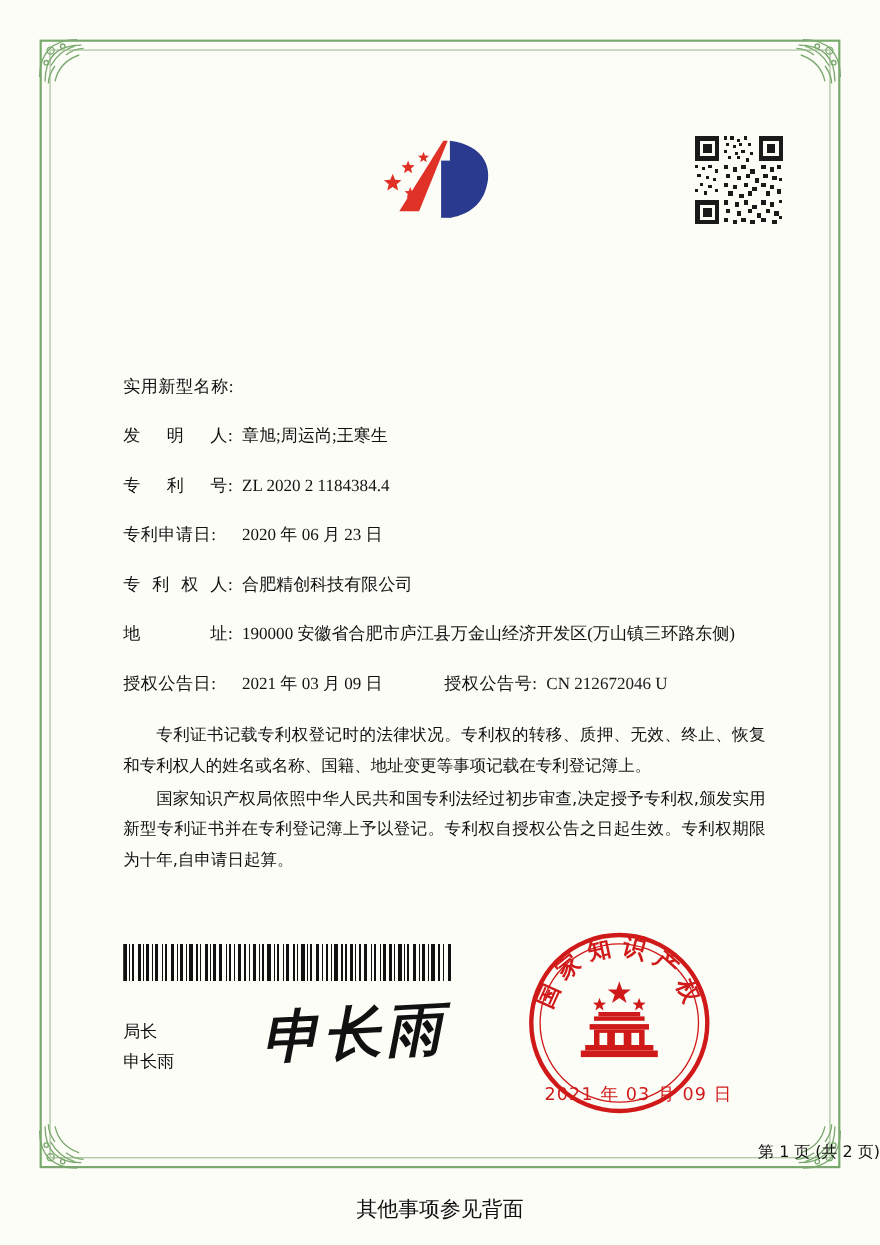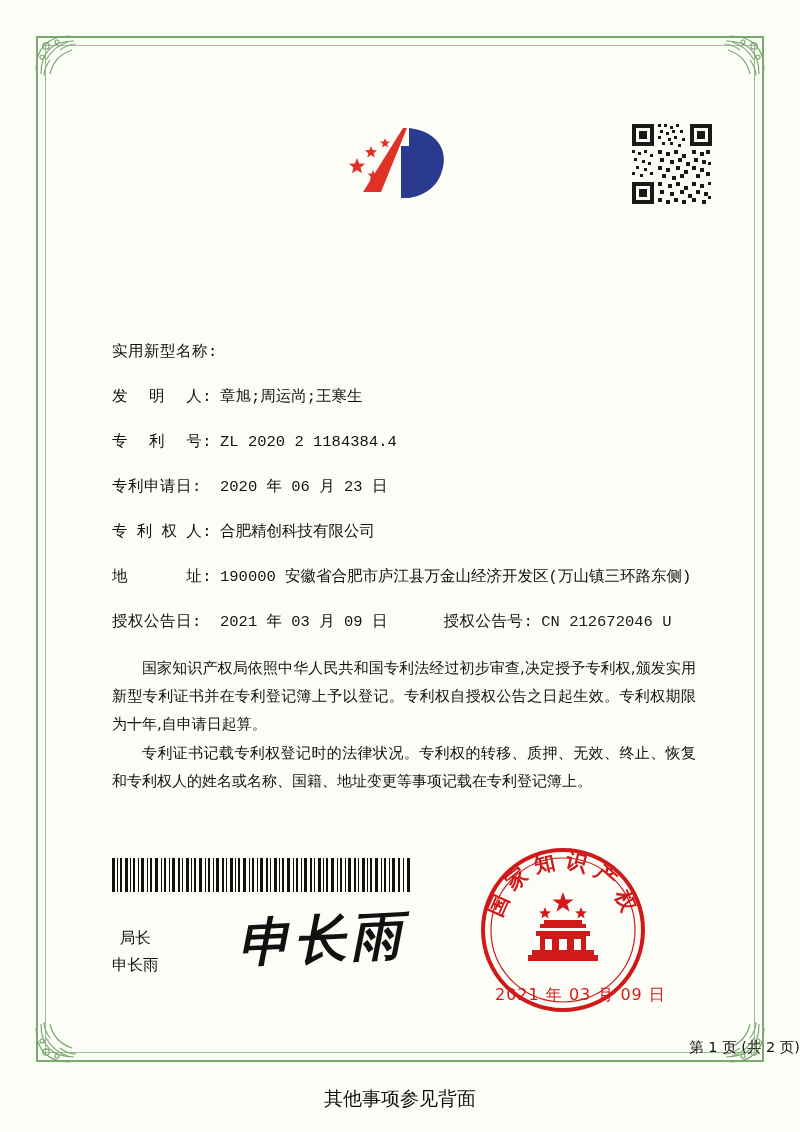--- a/index.html
+++ b/index.html
@@ -90,21 +90,21 @@
   }
 
   
   .fields {
     position: absolute;
     left: 112px;
     top: 340px;
     right: 100px;
     font-size: 15.5px;
     line-height: 1.55;
-    font-family: Liberation Mono, monospace;
+    font-family: Liberation Serif, serif;
   }
   .field-row {
     display: flex;
     align-items: flex-start;
     margin-bottom: 21px;
   }
   .field-label {
     width: 108px;
     flex: 0 0 108px;
     color: #111;
@@ -156,21 +156,20 @@
 
   
   .sign-label {
     position: absolute;
     left: 112px;
     top: 925px;
     font-size: 15.5px;
     line-height: 1.75;
     font-family: "DejaVu Sans", "Liberation Sans", sans-serif;
     color: #111;
-    text-align: center;
   }
   .signature {
     position: absolute;
     left: 238px;
     top: 905px;
     font-size: 52px;
     font-family: "Liberation Serif", "DejaVu Serif", serif;
     font-style: italic;
     font-weight: bold;
     color: #111;
@@ -448,22 +447,22 @@
     <div class="field-row two-col">
       <div class="field-label">授权公告日:</div>
       <div class="field-value">2021 年 03 月 09 日</div>
       <div class="pub-no-label">授权公告号:</div>
       <div class="pub-no-value">CN 212672046 U</div>
     </div>
 
   </div>
 
   <div class="paragraphs">
+    <p>专利证书记载专利权登记时的法律状况。专利权的转移、质押、无效、终止、恢复和专利权人的姓名或名称、国籍、地址变更等事项记载在专利登记簿上。</p>
     <p>国家知识产权局依照中华人民共和国专利法经过初步审查,决定授予专利权,颁发实用新型专利证书并在专利登记簿上予以登记。专利权自授权公告之日起生效。专利权期限为十年,自申请日起算。</p>
-    <p>专利证书记载专利权登记时的法律状况。专利权的转移、质押、无效、终止、恢复和专利权人的姓名或名称、国籍、地址变更等事项记载在专利登记簿上。</p>
   </div>
 
   <div class="barcode">
     <svg width="300" height="34" viewBox="0 0 300 34" shape-rendering="crispEdges">
       <g fill="#111">
         <rect x="0" y="0" width="3" height="34"></rect>
           <rect x="5" y="0" width="1" height="34"></rect>
         <rect x="8" y="0" width="2" height="34"></rect>
           <rect x="13" y="0" width="3" height="34"></rect>
         <rect x="18" y="0" width="1" height="34"></rect>

